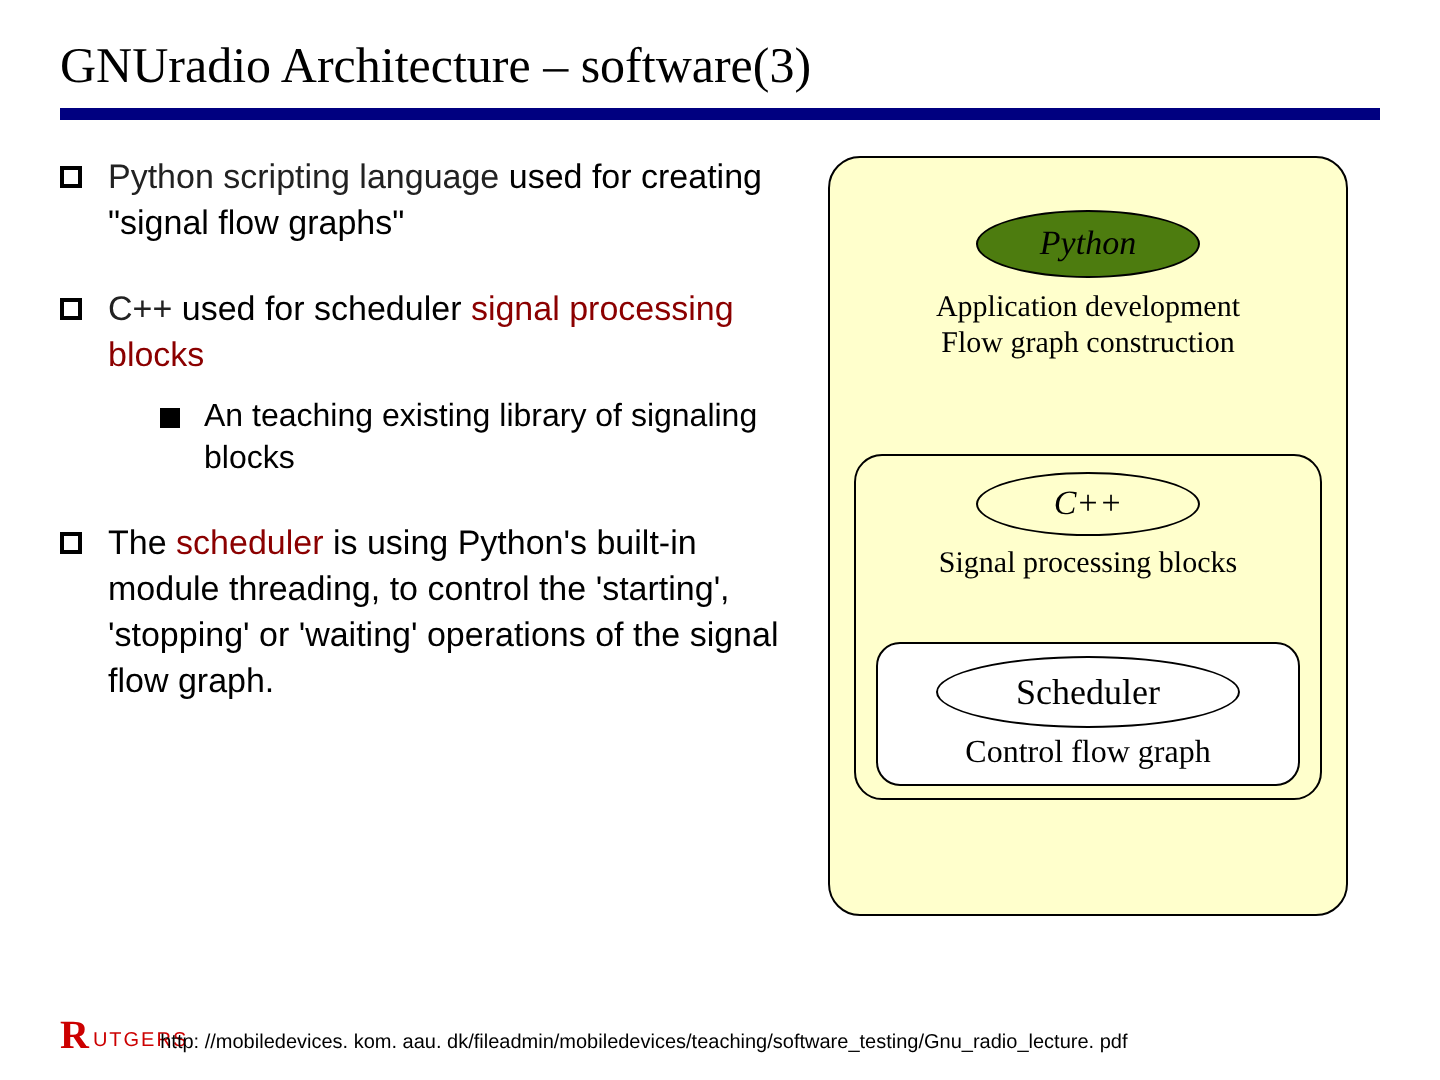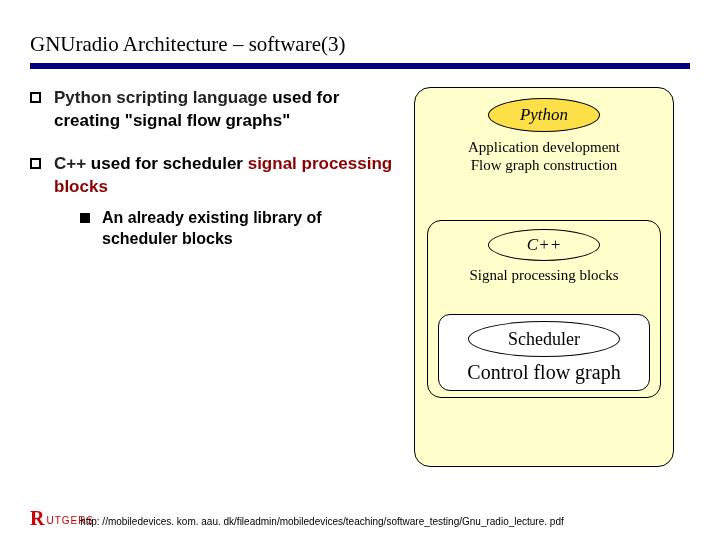--- a/index.html
+++ b/index.html
@@ -12,23 +12,23 @@
     position: relative;
     overflow: hidden;
   }
   .slide {
     padding: 20px 30px 0 30px;
     box-sizing: border-box;
     height: 100%;
     position: relative;
   }
   .title {
-    font-size: 21px;
+    font-size: 25px;
     color: #000;
-    margin: 12px 0 6px 0;
+    margin: 0 0 6px 0;
     font-weight: normal;
   }
   .title-rule {
     height: 6px;
     background: #000080;
     margin-bottom: 18px;
   }
   .columns {
     display: flex;
     gap: 14px;
@@ -40,21 +40,20 @@
     flex: 0 0 260px;
     position: relative;
   }
   .bullets {
     list-style: none;
     padding: 0;
     margin: 0;
     font-family: Verdana, Geneva, sans-serif;
     font-size: 17px;
     color: #000;
-    font-weight: bold;
   }
   .bullets > li {
     position: relative;
     padding-left: 24px;
     margin-bottom: 20px;
     line-height: 1.35;
   }
   .bullets > li::before {
     content: "";
     position: absolute;
@@ -97,27 +96,27 @@
     font-family: "Times New Roman", serif;
     text-align: center;
     height: 380px;
     position: relative;
   }
   .py-oval {
     border: 1px solid #000;
     border-radius: 50%;
     width: 110px;
     height: 32px;
-    margin: 0 auto 6px auto;
+    margin: 16px auto 6px auto;
     display: flex;
     align-items: center;
     justify-content: center;
     font-style: italic;
     font-size: 17px;
-    background: #fde047;
+    background: #4d7c0f;
   }
   .outer-text {
     font-size: 15px;
     line-height: 1.2;
     margin-bottom: 10px;
     text-align: center;
   }
   .inner-box {
     border: 1px solid #000;
     border-radius: 14px;
@@ -156,21 +155,21 @@
     width: 150px;
     height: 34px;
     margin: 0 auto 4px auto;
     display: flex;
     align-items: center;
     justify-content: center;
     font-size: 18px;
     background: #fff;
   }
   .sched-text {
-    font-size: 20px;
+    font-size: 16px;
   }
   .footer {
     position: absolute;
     bottom: 12px;
     left: 30px;
     right: 20px;
     display: flex;
     align-items: flex-end;
     gap: 4px;
   }
@@ -212,22 +211,25 @@
 
   <div class="columns">
     <div class="left">
       <ul class="bullets">
         <li>
           <span class="kw-dark">Python scripting language</span><span> used for creating "signal flow graphs"</span>
         </li>
         <li>
           <span class="kw-dark">C++</span><span> used for scheduler </span><span class="kw-red">signal processing blocks</span>
           <ul class="sub">
-            <li>An already existing library of scheduler blocks</li>
+            <li>An teaching existing library of signaling blocks</li>
           </ul>
+        </li>
+        <li>
+          <span>The </span><span class="kw-red">scheduler</span><span> is using Python's built-in module threading, to control the 'starting', 'stopping' or 'waiting' operations of the signal flow graph.</span>
         </li>
       </ul>
     </div>
 
     <div class="right">
       <div class="outer-box">
         <div class="py-oval">Python</div>
         <div class="outer-text">
           <span>Application development</span><br>
           <span>Flow graph construction</span>

